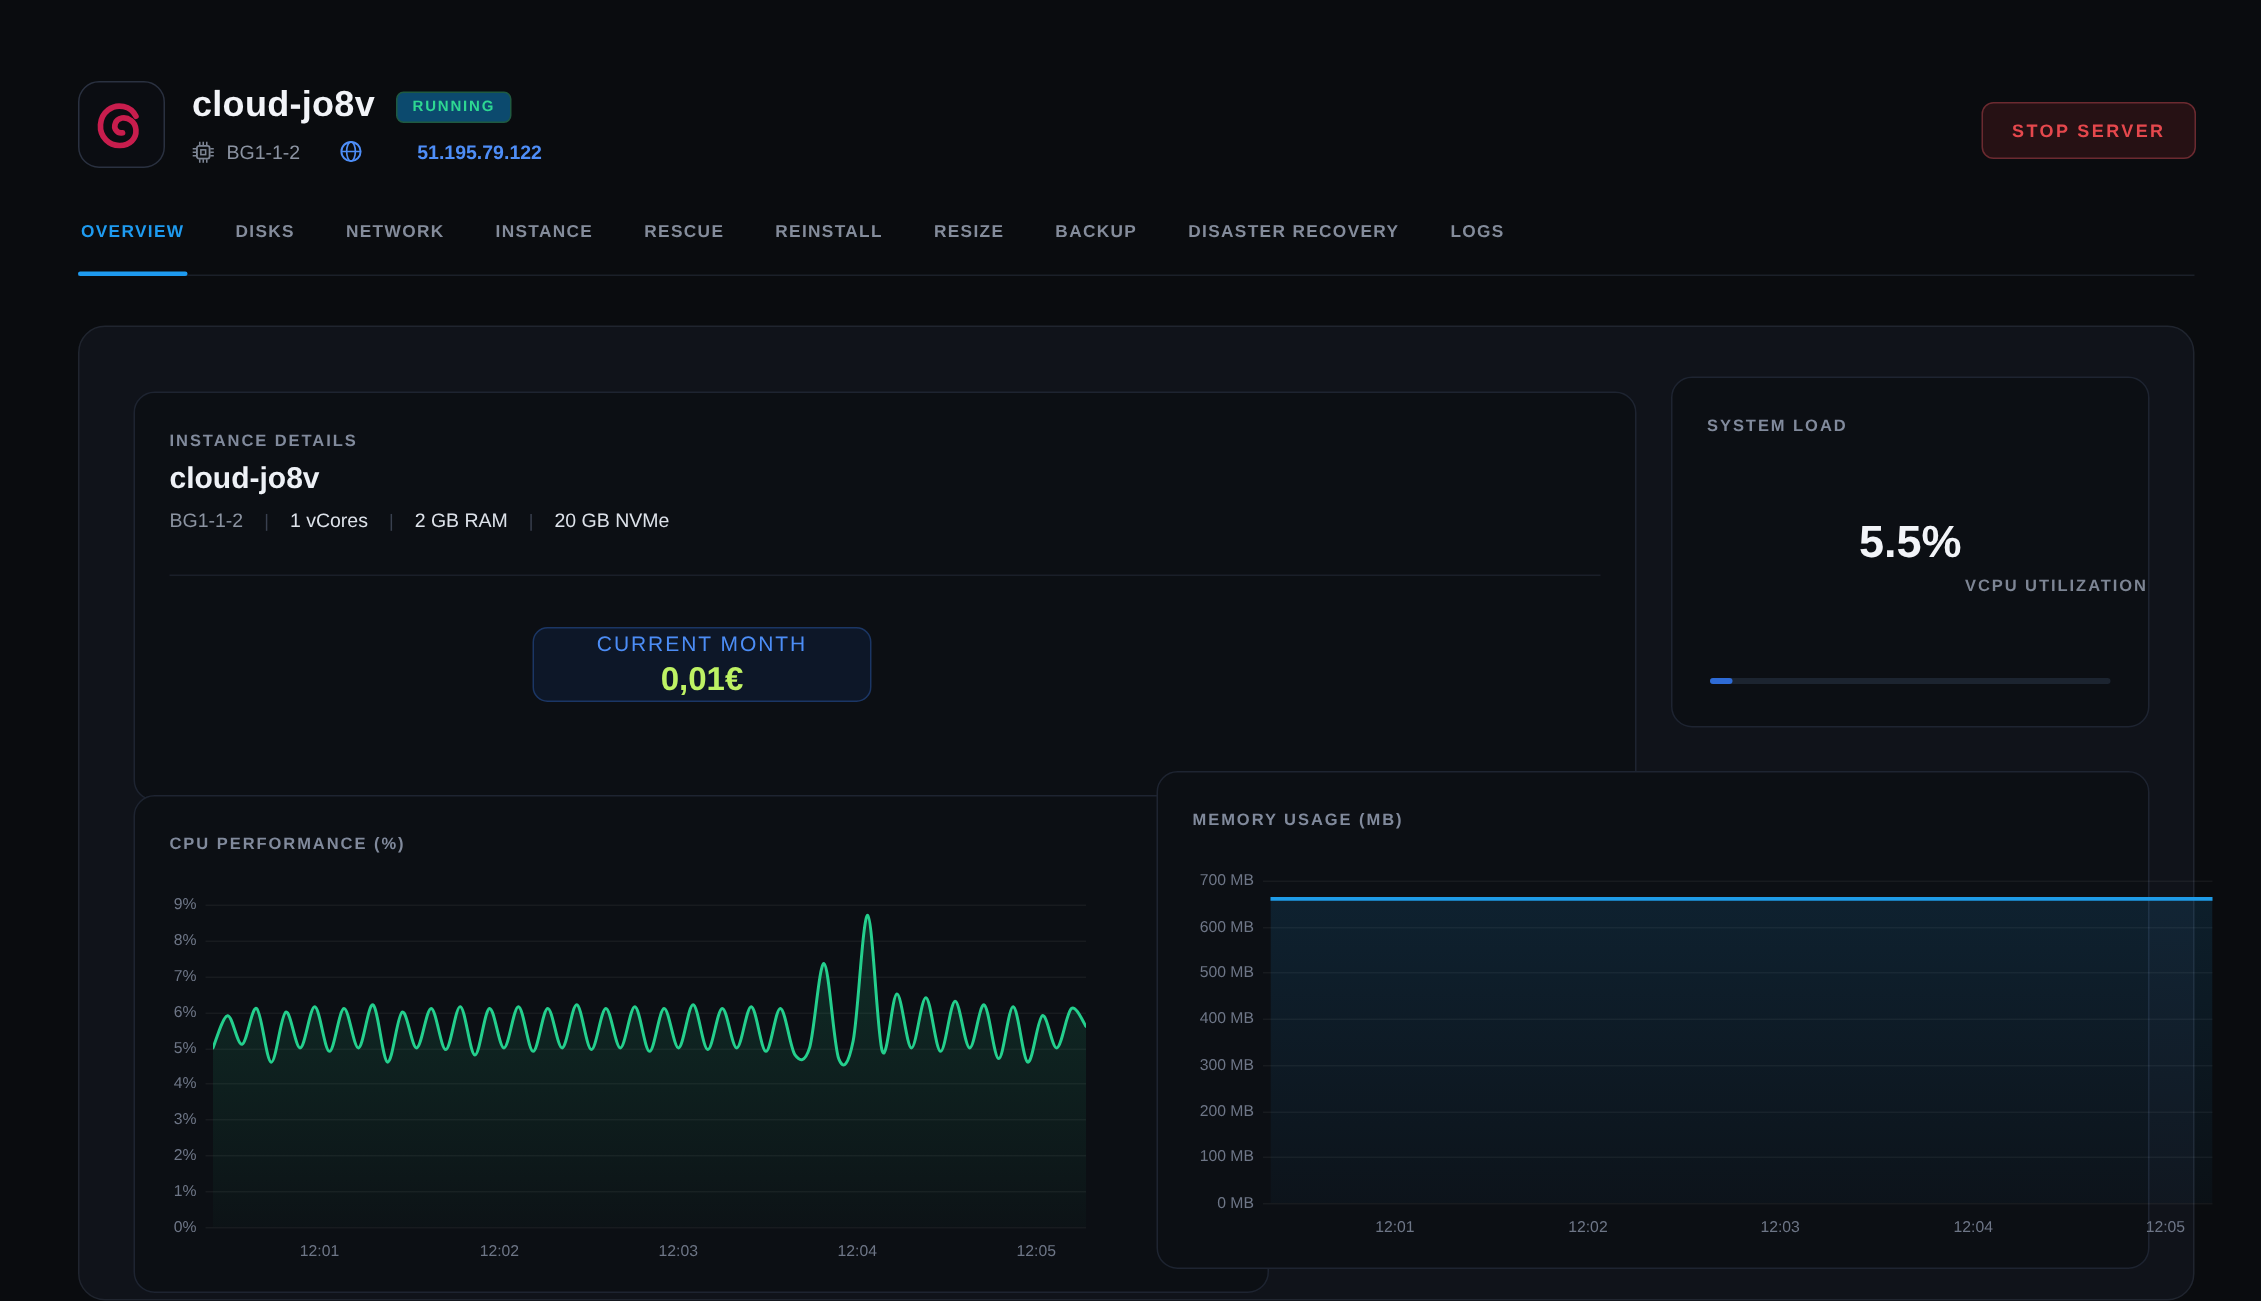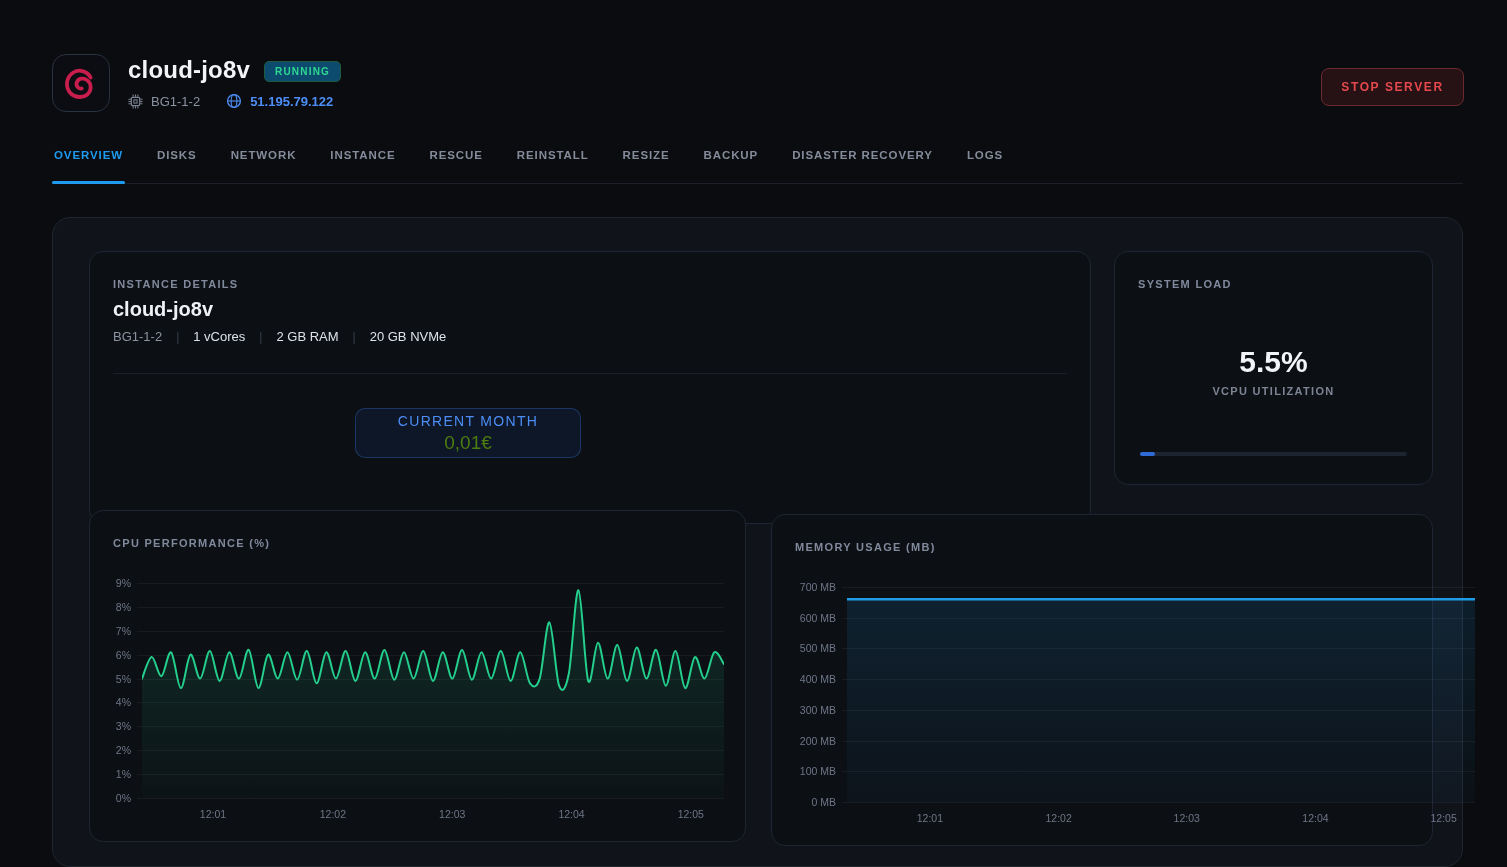--- a/index.html
+++ b/index.html
@@ -10,21 +10,21 @@
   .logo-box { position:absolute; left:52px; top:54px; width:58px; height:58px;
     border-radius:14px; border:1px solid #2a3140; background:#0b0d12;
     display:flex; align-items:center; justify-content:center; }
   .server-name { position:absolute; left:128px; top:56px; font-size:24px; font-weight:700;
     color:#f2f4f8; letter-spacing:0.2px; display:flex; align-items:center; }
   .status-badge { display:inline-block; margin-left:14px; padding:4px 10px; border-radius:5px;
     background:#0c4a6e; border:1px solid #1f5a41; color:#2ed792; font-size:10px;
     font-weight:700; letter-spacing:1.2px; transform:translateY(1px); }
   .sub-row { position:absolute; left:128px; top:93px; display:flex; align-items:center;
     gap:8px; font-size:13px; color:#8b93a1; }
-  .sub-row .ip { color:#4e8ef7; font-weight:600; text-decoration:none; }
+  .sub-row .ip { color:#4e8ef7; font-weight:600; text-decoration:none;margin-left:28px; }
   .sub-row .gap { width:10px; }
   .stop-btn { position:absolute; left:1321px; top:68px; width:143px; height:38px;
     border-radius:8px; background:#261114; border:1px solid #6b2a30; color:#e5484d;
     font-size:12px; font-weight:700; letter-spacing:1.6px; cursor:pointer;
     font-family:inherit; }
 
   
   .tab-bar { position:absolute; left:52px; top:143px; width:1411px; height:41px;
     display:flex; gap:30px; border-bottom:1px solid #1b2029; }
   .tab { position:relative; font-size:11.5px; font-weight:600; letter-spacing:0.9px;
@@ -33,47 +33,47 @@
   .tab.active::after { content:""; position:absolute; left:0; right:0; bottom:-1px;
     height:3px; border-radius:2px; background:#1e9bf0; }
 
   
   .wrapper { position:absolute; left:52px; top:217px; width:1411px; height:650px;
     border-radius:18px; background:#10131a; border:1px solid #20252f; }
   .card { position:absolute; background:#0c0f14; border:1px solid #1e2431; border-radius:14px; }
   .card-title { font-size:11px; font-weight:700; letter-spacing:1.3px; color:#818a9c;
     position:absolute; left:23px; top:26px; }
 
-  .instance-card { left:36px; top:33px; width:1002px; height:273px;padding-left:41px; }
+  .instance-card { left:36px; top:43px; width:1002px; height:273px;padding-left:41px; }
   .instance-name { position:absolute; left:23px; top:46px; font-size:20px; font-weight:700; color:#eef1f6; }
   .specs-row { position:absolute; left:23px; top:77px; display:flex; align-items:center;
     font-size:13px; color:#dde2ea; }
   .specs-row .spec-muted { color:#8b93a1; }
   .specs-row .sep { color:#39404f; margin:0 14px; font-size:12px; }
   .divider { position:absolute; left:23px; right:23px; top:121px; height:1px; background:#1a1f29; }
   .price-block { position:absolute; left:133px; top:156px; width:180px; display:flex;
     flex-direction:column; align-items:center; gap:6px; }
   .price-label { font-size:10px; font-weight:700; letter-spacing:1.3px; color:#767e8e; }
   .price-value { font-size:18px; font-weight:700; color:#f2f4f8; }
   .current-month-box { position:absolute; left:265px; top:156px; width:226px; height:50px;
     border-radius:10px; background:rgba(33,110,244,0.09); border:1px solid rgba(59,130,246,0.30);
     display:flex; flex-direction:column; align-items:center; justify-content:center; gap:3px; }
   .cm-label { font-size:14px; font-weight:400; letter-spacing:1.3px; color:#4c8df6; }
-  .cm-value { font-size:19px; font-weight:400; color:#4d7c0f; }
+  .cm-value { font-size:22px; font-weight:700; color:#bef264; }
 
   .system-card { left:1061px; top:33px; width:319px; height:234px; }
   .load-value { position:absolute; left:0; right:0; top:93px; text-align:center;
     font-size:30px; font-weight:800; color:#f2f4f8; }
-  .load-caption { position:absolute; left:0; right:0; top:133px; text-align:center;
+  .load-caption { position:absolute; left:0; right:0; top:133px; text-align:right;
     font-size:11px; font-weight:700; letter-spacing:1.3px; color:#7d8594; }
   .progress-track { position:absolute; left:25px; right:25px; top:200px; height:4px;
     border-radius:2px; background:#1c2430; }
   .progress-fill { height:100%; border-radius:2px; background:#2e6bd6; }
 
-  .cpu-card { left:36px; top:292px; width:657px; height:332px;padding-left:40px; }
+  .cpu-card { left:36px; top:312px; width:757px; height:332px;padding-left:40px; }
   .mem-card { left:718px; top:296px; width:662px; height:332px; }
   .plot { position:absolute; top:72px; height:215px; }
   .cpu-card .plot { left:52px; width:582px; }
   .mem-card .plot { left:75px; width:628px; }
   .gridline { position:absolute; left:-5px; right:0; height:1px; background:rgba(255,255,255,0.05); }
   .ytick { position:absolute; transform:translateY(-50%); font-size:10.5px; color:#6e7687;
     text-align:right; }
   .xtick { position:absolute; top:calc(100% + 10px); transform:translateX(-50%);
     font-size:10.5px; color:#6e7687; }
   .series-svg { position:absolute; inset:0; width:100%; height:100%; }

